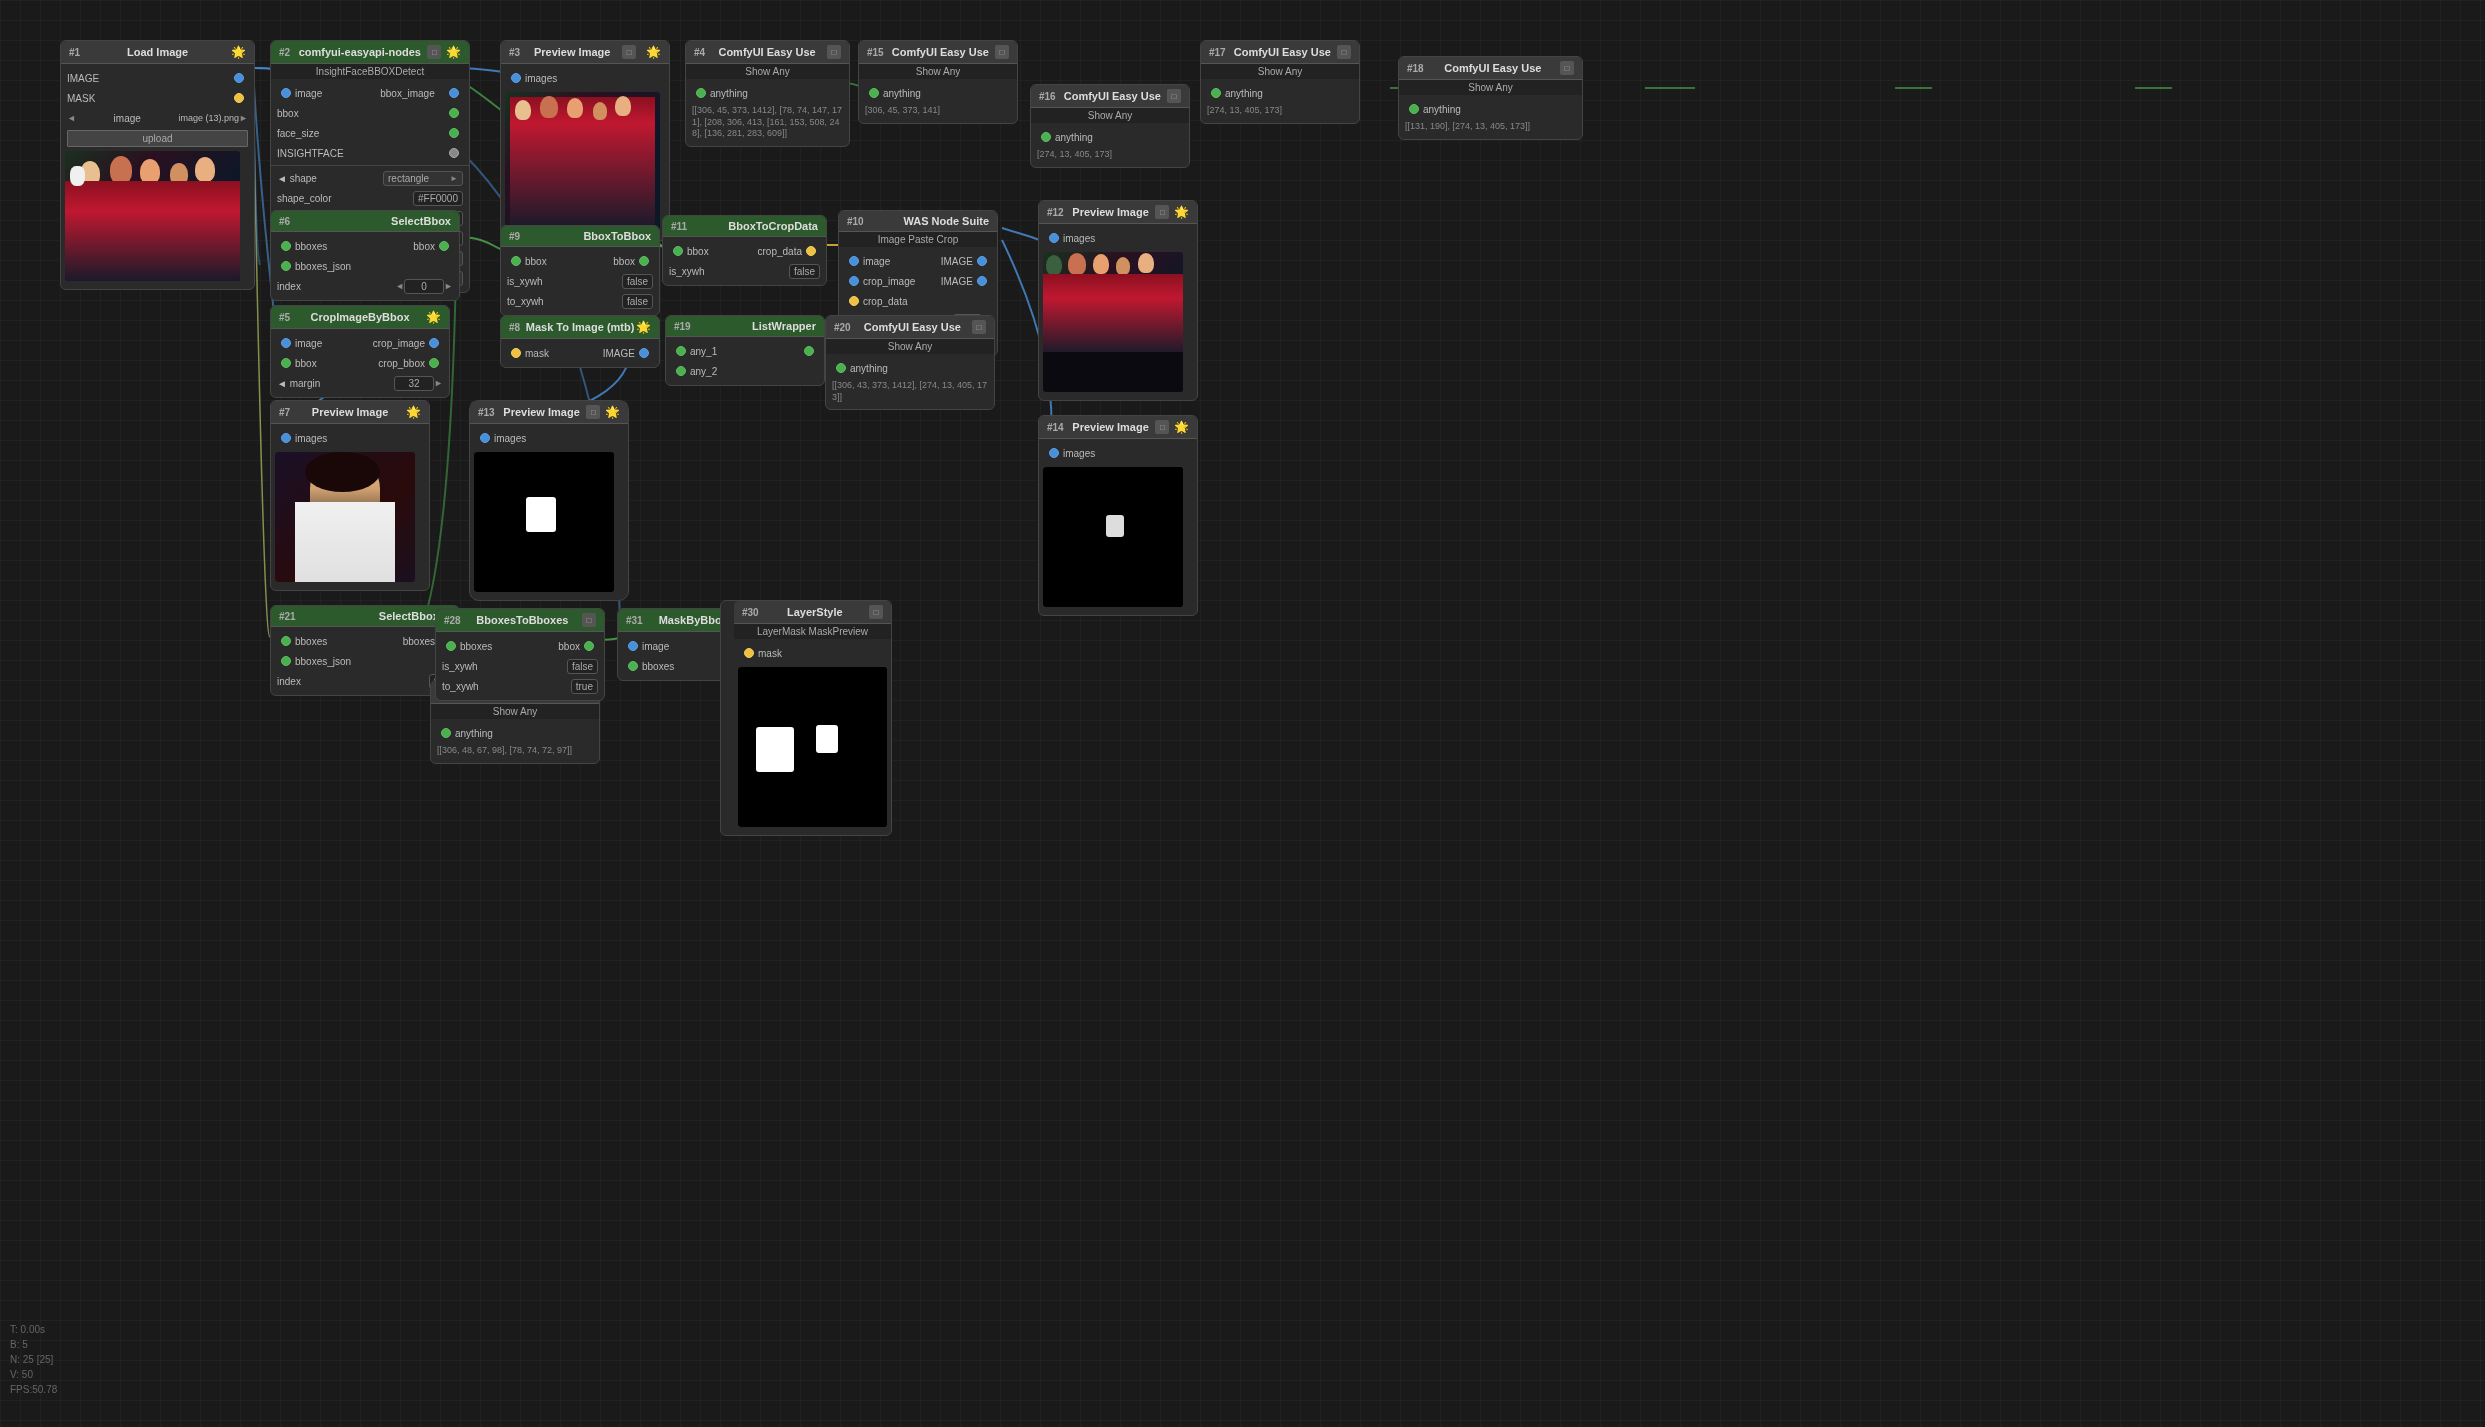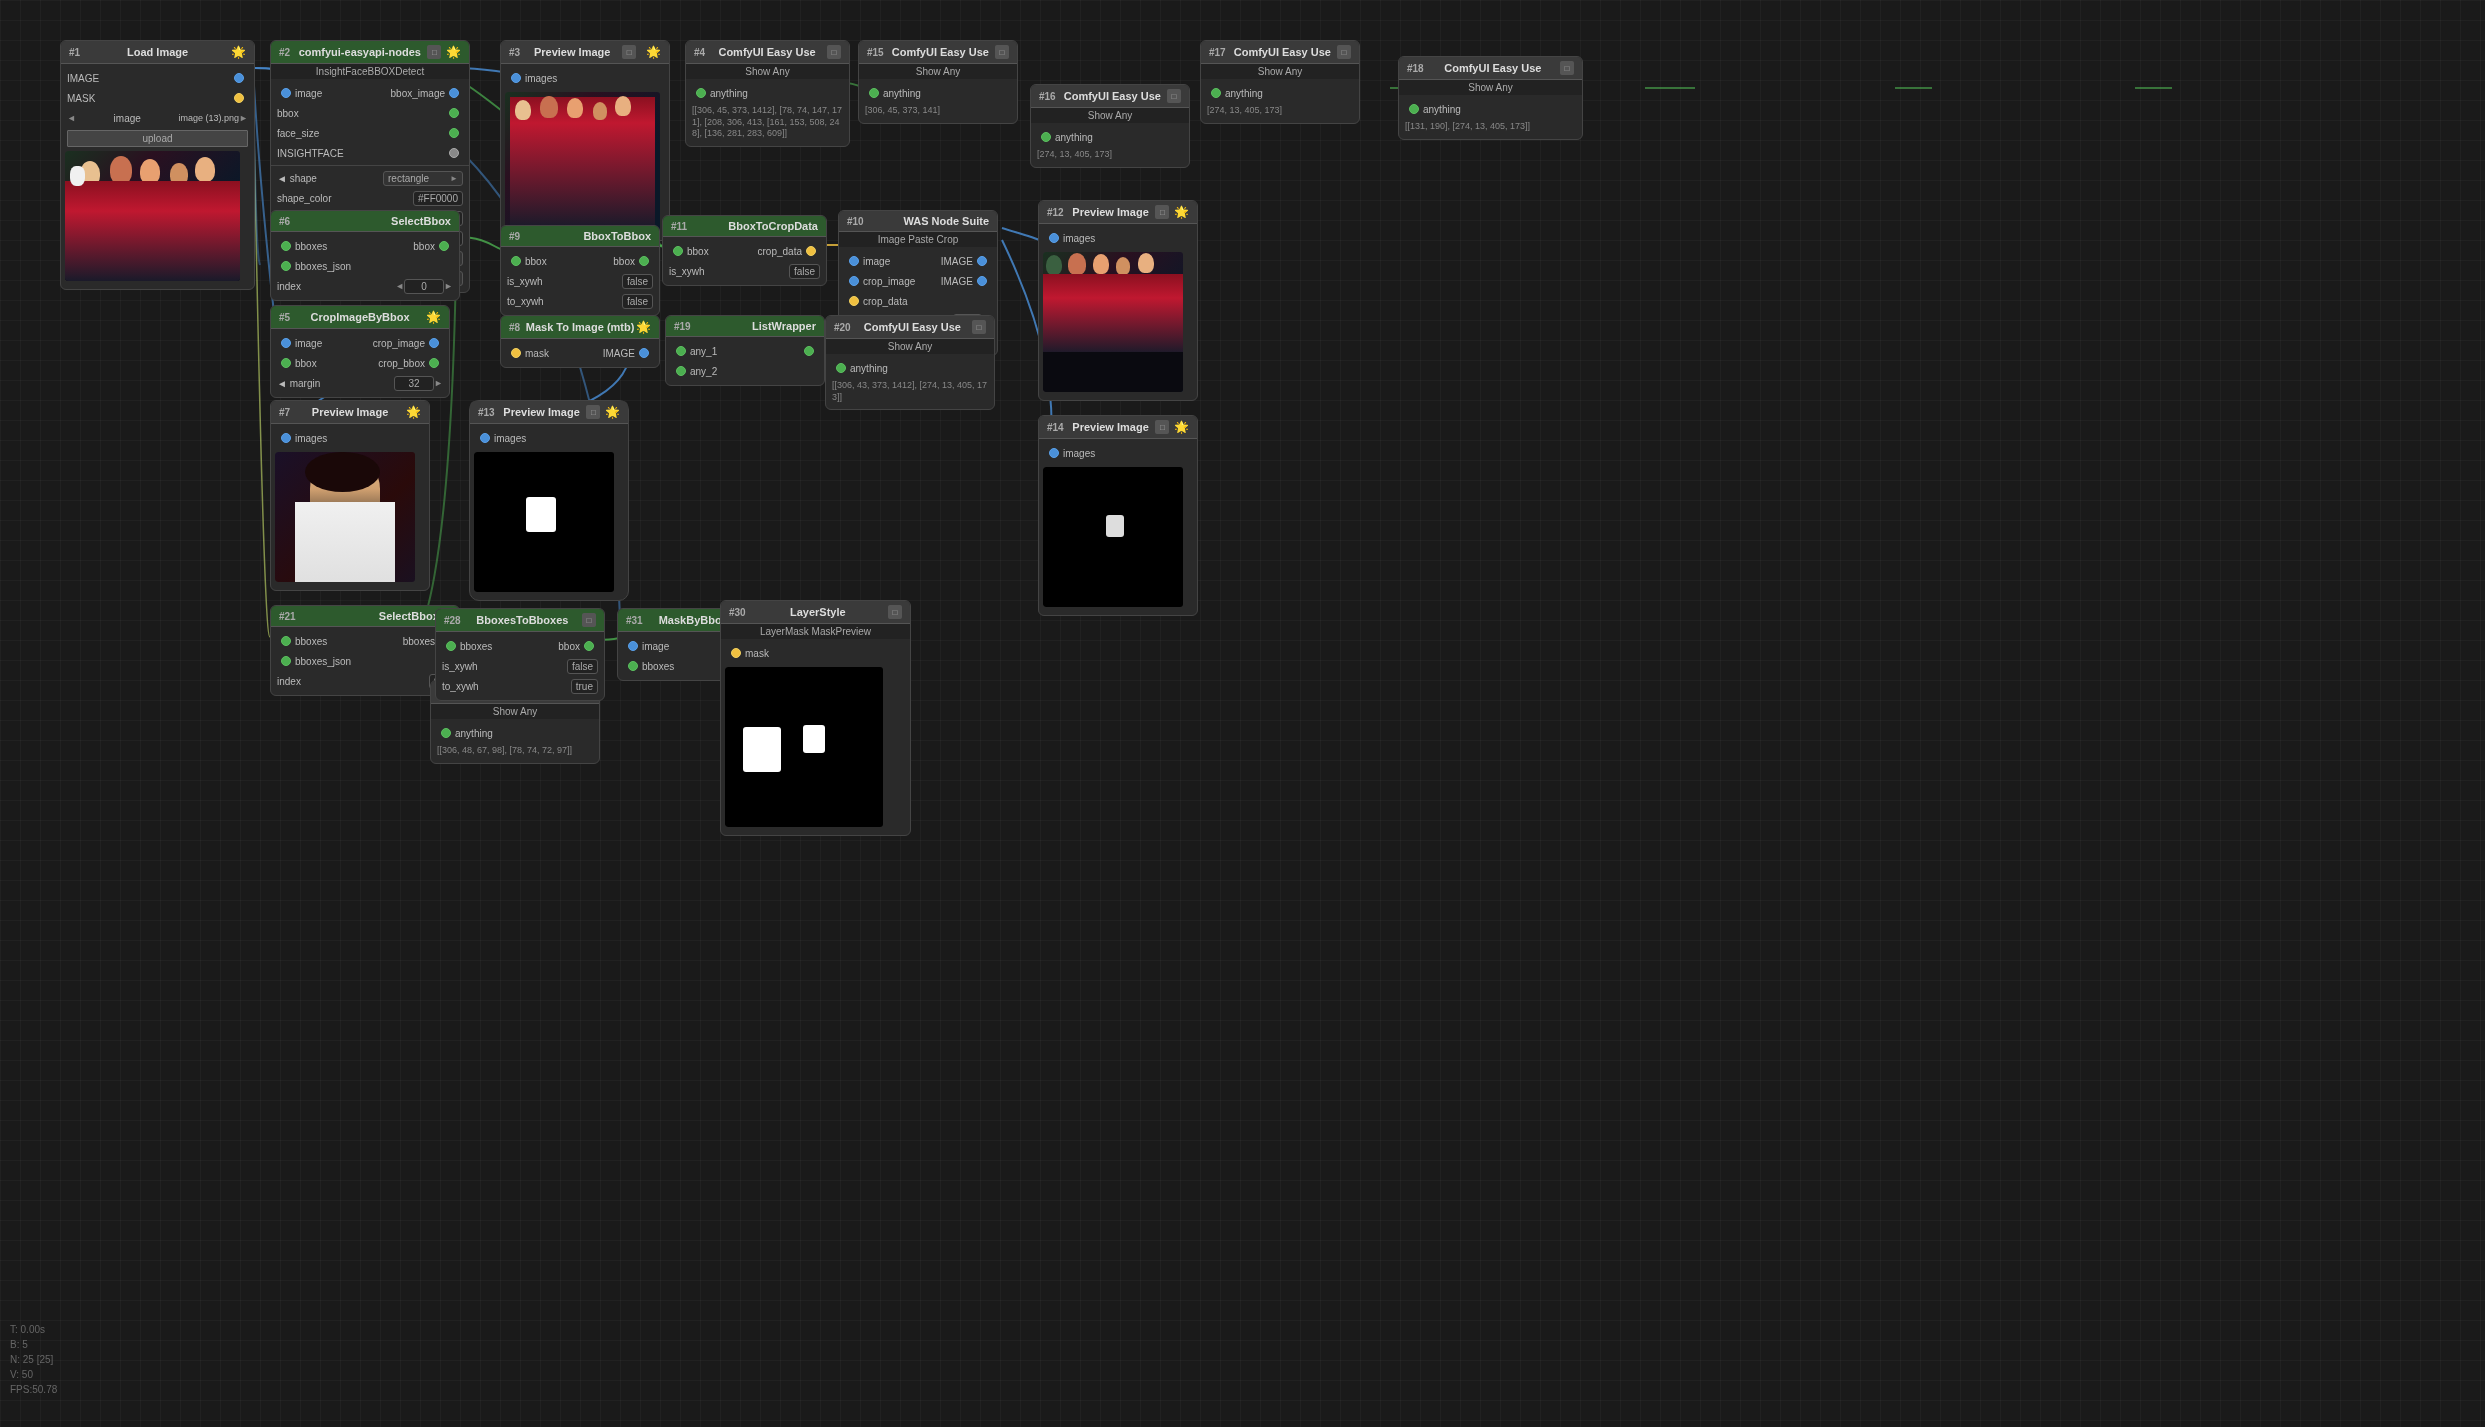--- a/index.html
+++ b/index.html
@@ -318,21 +318,21 @@
       <span class="node-id">#2</span>
       <span>comfyui-easyapi-nodes</span>
       <span class="node-copy-btn">□</span>
       <span class="node-icon">🌟</span>
     </div>
     <div style="font-size:10px; color:#aaa; padding:2px 8px; background:#222; text-align:center;">InsightFaceBBOXDetect</div>
     <div class="node-body">
       <div class="node-row">
         <span class="port port-blue port-in"></span>
         <span class="node-label">image</span>
-        <span class="node-label" style="text-align:right;">bbox_image</span>
+        <span class="node-label" style="text-align:center;">bbox_image</span>
         <span class="port port-blue port-out"></span>
       </div>
       <div class="node-row port-row-out">
         <span class="node-label">bbox</span>
         <span class="port port-green port-out"></span>
       </div>
       <div class="node-row port-row-out">
         <span class="node-label">face_size</span>
         <span class="port port-green port-out"></span>
       </div>
@@ -825,21 +825,21 @@
         <span class="node-label" style="text-align:right;">mask</span>
         <span class="port port-yellow port-out"></span>
       </div>
       <div class="node-row">
         <span class="port port-green port-in"></span>
         <span class="node-label">bboxes</span>
       </div>
     </div>
   </div>
 
-  <div class="node" style="left:720px; top:600px; width:191px;">
+  <div class="node" style="left:720px; top:600px; width:172px;padding-left:13px;">
     <div class="node-header">
       <span class="node-id">#30</span>
       <span>LayerStyle</span>
       <span class="node-copy-btn">□</span>
     </div>
     <div style="font-size:10px; color:#aaa; padding:2px 8px; background:#222; text-align:center;">LayerMask MaskPreview</div>
     <div class="node-body">
       <div class="node-row">
         <span class="port port-yellow port-in"></span>
         <span class="node-label">mask</span>

